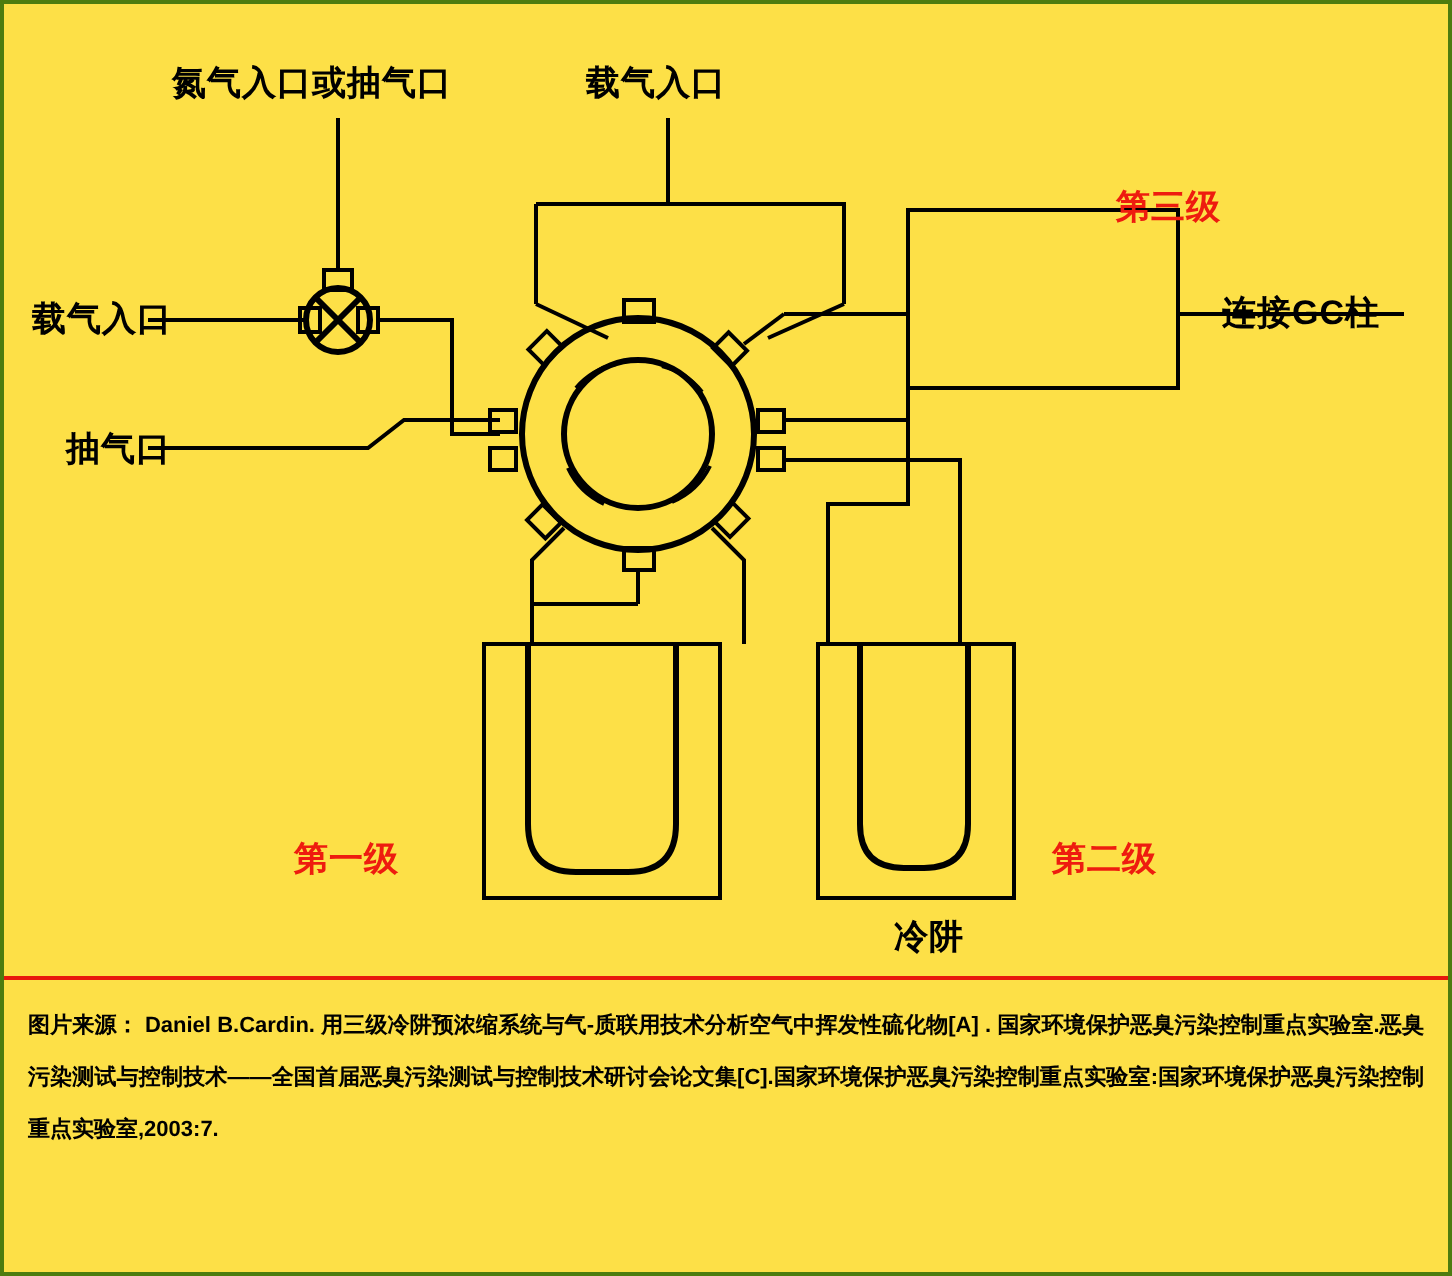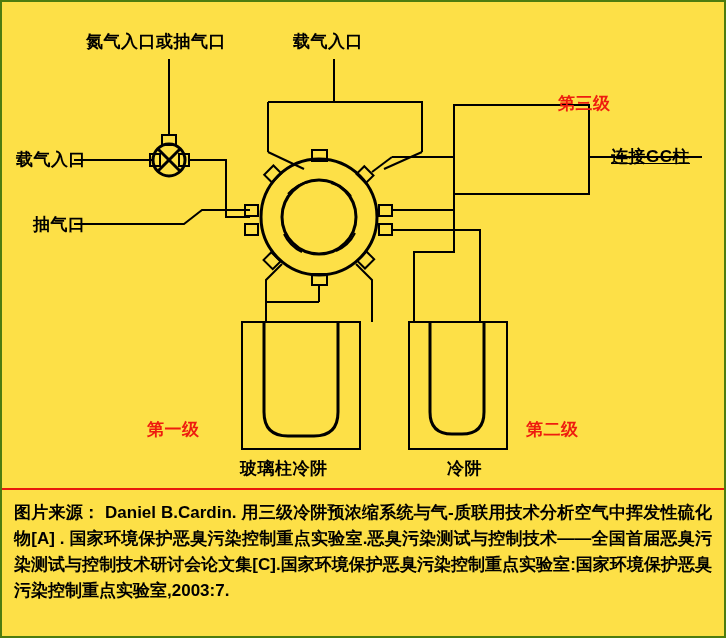--- a/index.html
+++ b/index.html
@@ -48,21 +48,21 @@
     left: 0;
     top: 486px;
     width: 722px;
     height: 148px;
     border-top: 2px solid #e8180c;
     box-sizing: border-box;
     padding: 10px 12px 0 12px;
   }
   #caption p {
     margin: 0;
-    font-size: 17px;
+    font-size: 11px;
     line-height: 26px;
     color: #000000;
     font-weight: bold;
     text-align: justify;
   }
 </style>
 </head>
 <body>
 
 <div id="page">
@@ -130,24 +130,23 @@
       <path d="M 262 320 L 262 410 Q 262 434 286 434 L 312 434 Q 336 434 336 410 L 336 320" fill="none" stroke="#000" stroke-width="3"></path>
       <line x1="317" y1="283" x2="317" y2="300" stroke="#000" stroke-width="2"></line>
       <polyline points="317,300 264,300" fill="none" stroke="#000" stroke-width="2"></polyline>
     </svg>
 
     <div class="label" style="left:84px; top:28px;">氮气入口或抽气口</div>
     <div class="label" style="left:291px; top:28px;">载气入口</div>
     <div class="label" style="left:14px; top:146px;">载气入口</div>
     <div class="label" style="left:31px; top:211px;">抽气口</div>
     <div class="label red" style="left:556px; top:70px;">第三级</div>
-    <div class="label" style="left:609px; top:143px;text-decoration:underline;">连接GC柱</div>
+    <div class="label" style="left:609px; top:143px;">连接GC柱</div>
     <div class="label red" style="left:145px; top:396px;">第一级</div>
     <div class="label red" style="left:524px; top:396px;">第二级</div>
-    <div class="label" style="left:238px; top:455px;">玻璃柱冷阱</div>
     <div class="label" style="left:445px; top:455px;">冷阱</div>
   </div>
 
   <div id="caption">
     <p>图片来源： Daniel B.Cardin. 用三级冷阱预浓缩系统与气-质联用技术分析空气中挥发性硫化物[A] . 国家环境保护恶臭污染控制重点实验室.恶臭污染测试与控制技术——全国首届恶臭污染测试与控制技术研讨会论文集[C].国家环境保护恶臭污染控制重点实验室:国家环境保护恶臭污染控制重点实验室,2003:7.</p>
   </div>
 
 </div>
 
 </body></html>

